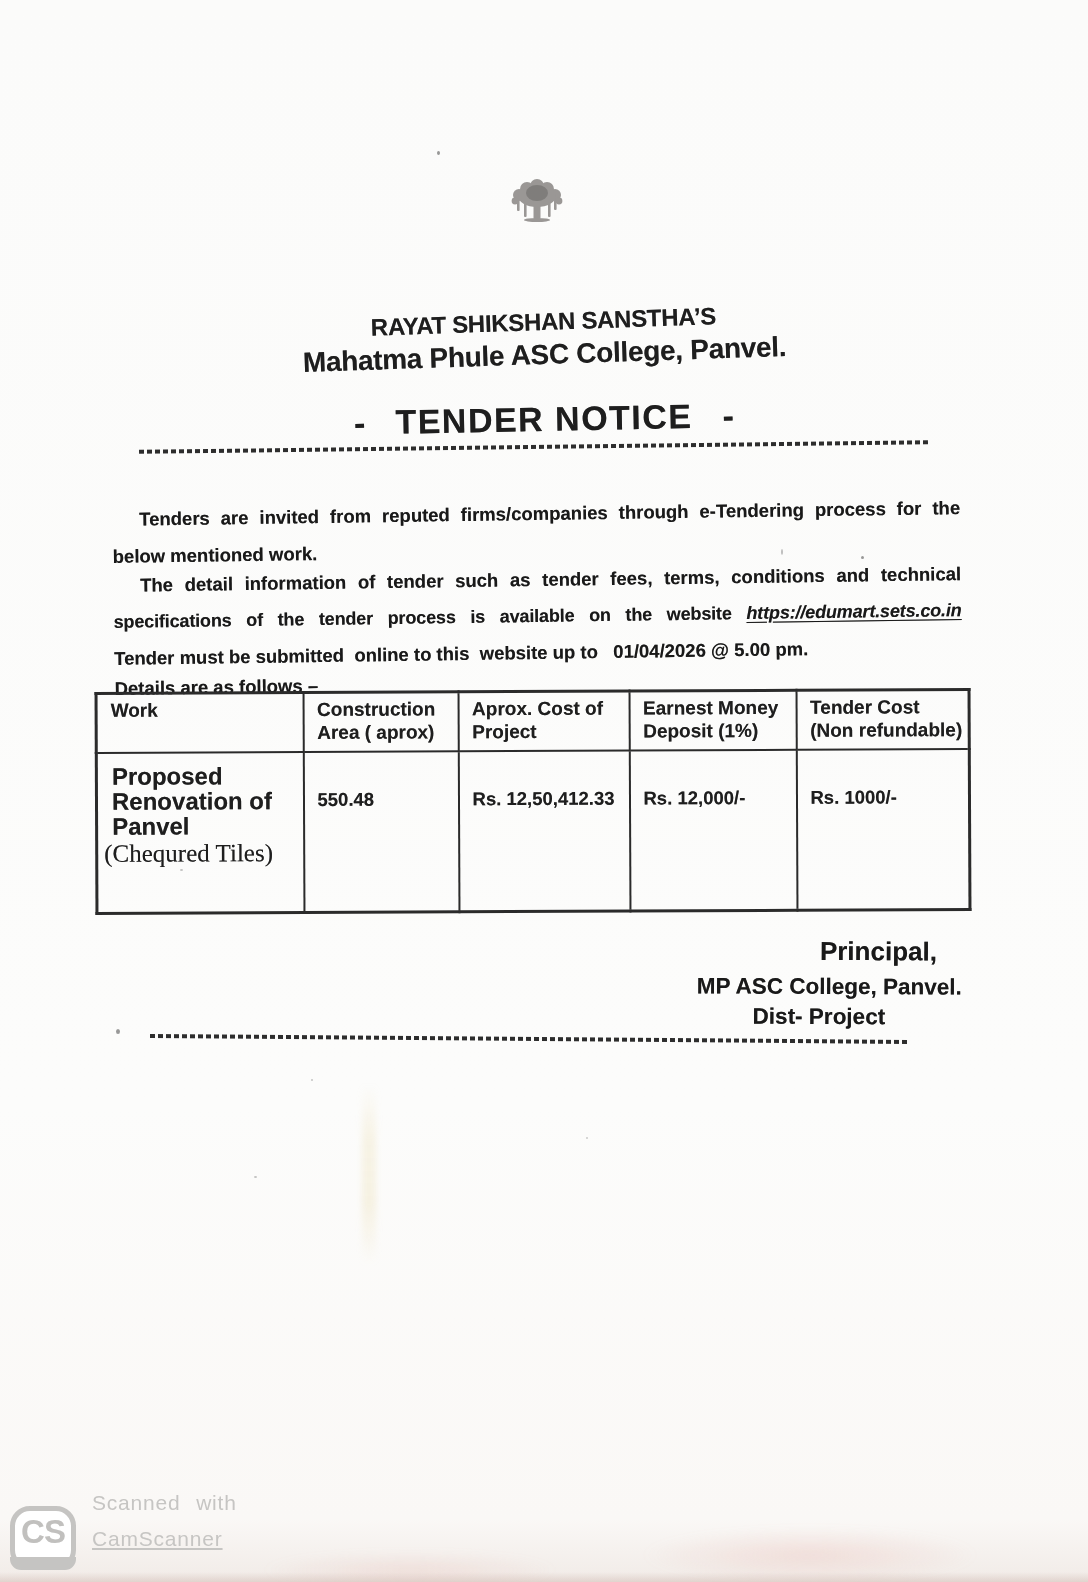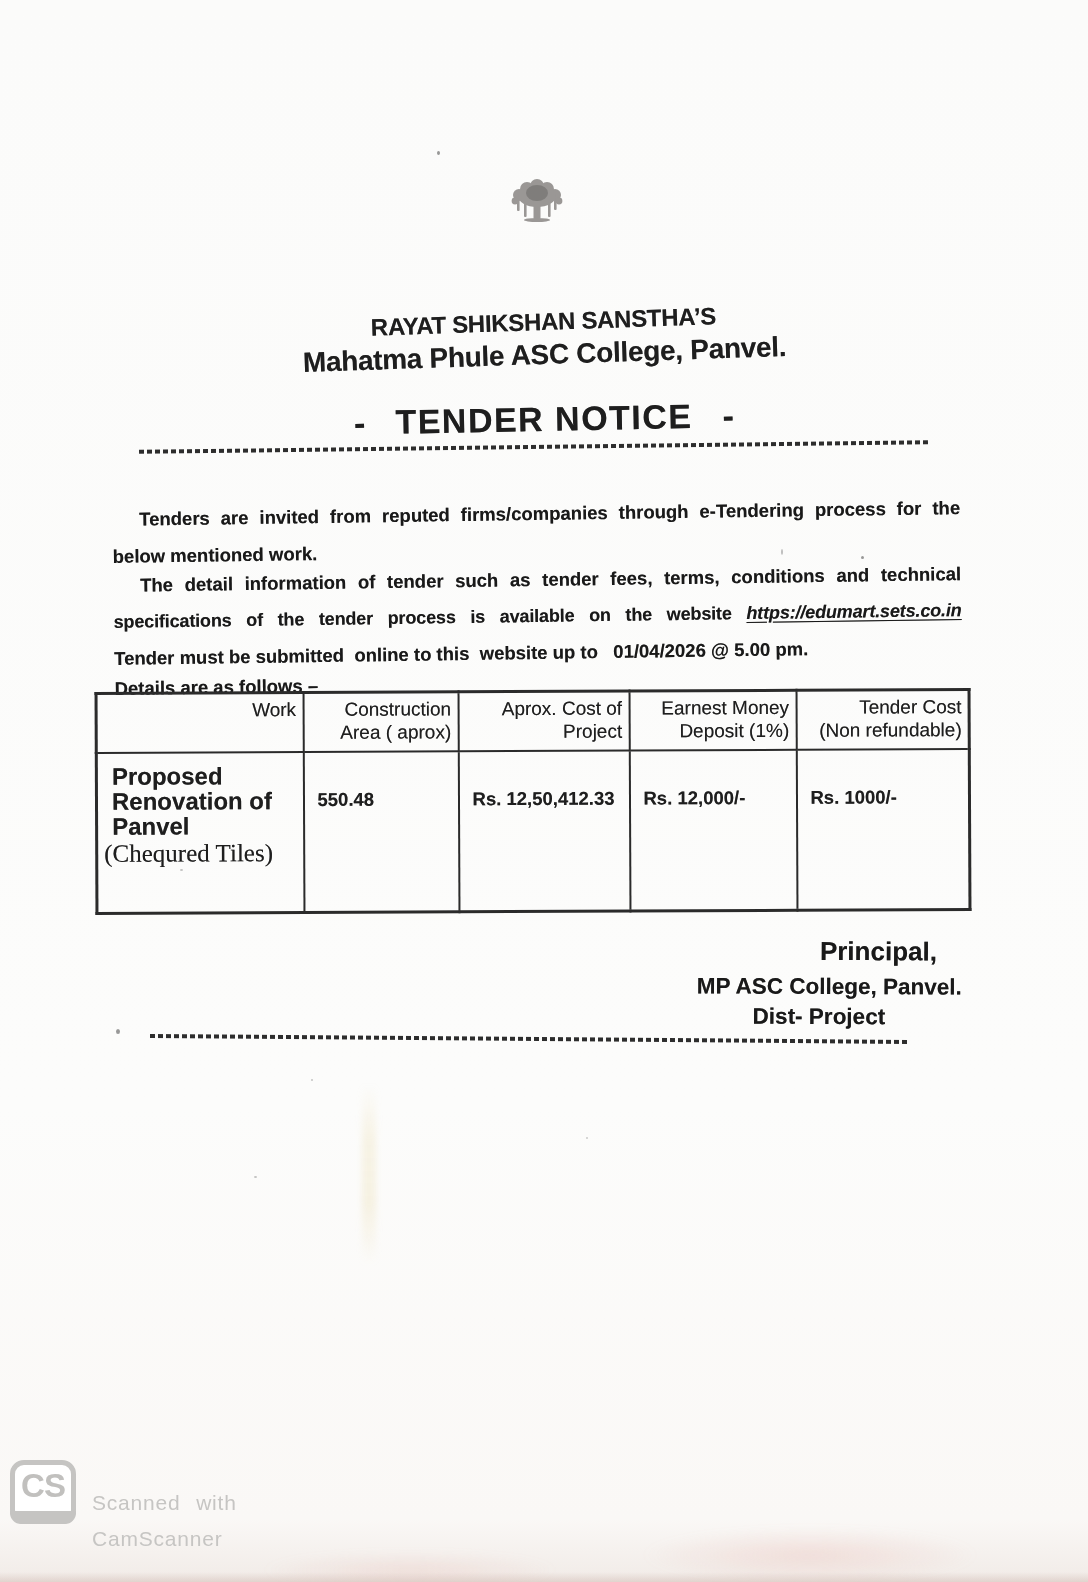--- a/index.html
+++ b/index.html
@@ -39,22 +39,22 @@
   .l4{top:102px;font-size:18px;letter-spacing:-.15px;}
   .l5{top:139px;white-space:pre;}
   .l6{top:169px;}
   .url-link{font-style:italic;text-decoration:underline;text-underline-offset:3px;font-weight:700;}
 
   
   .table-wrap{position:absolute;left:95px;top:690px;width:873px;transform:rotate(-.25deg);}
   table.tender{border-collapse:collapse;width:873px;table-layout:fixed;}
   table.tender,table.tender th,table.tender td{border:2.6px solid #2b2b2b;}
   table.tender{border-width:3px;}
-  th.hcell{height:48px;vertical-align:top;text-align:right;padding:5px 6px 4px 13px;
-    font-size:19px;font-weight:400;line-height:22.5px;}
+  th.hcell{height:48px;vertical-align:top;text-align:left;padding:5px 6px 4px 13px;
+    font-size:19px;font-weight:700;line-height:22.5px;}
   th.hcell span{display:block;white-space:nowrap;}
   td.vcell{height:118px;vertical-align:top;padding:36px 4px 4px 13px;
     font-size:18.5px;font-weight:700;white-space:nowrap;}
   td.workcell{padding:10px 4px 4px 14px;}
   .workline{display:block;font-size:24px;font-weight:700;line-height:25px;white-space:nowrap;}
   .worknote{display:block;font-family:"Liberation Serif",serif;font-weight:400;font-size:25px;
     line-height:29px;margin-left:-8px;white-space:nowrap;}
 
   
   .sig-block{position:absolute;left:695px;top:936px;width:280px;transform:rotate(.25deg);}
@@ -70,29 +70,29 @@
     filter:blur(3px);}
   .blob{position:absolute;filter:blur(5px);}
   .blob.b1{left:640px;top:1528px;width:340px;height:54px;
     background:radial-gradient(ellipse at center,rgba(225,148,138,.20),rgba(0,0,0,0) 70%);}
   .blob.b2{left:260px;top:1552px;width:300px;height:36px;
     background:radial-gradient(ellipse at center,rgba(222,150,140,.16),rgba(0,0,0,0) 70%);}
   .bottom-edge{position:absolute;left:0;bottom:0;width:1088px;height:10px;
     background:linear-gradient(180deg,rgba(0,0,0,0),rgba(196,168,158,.35));}
 
   
-  .cs-logo{position:absolute;left:10px;top:1460px;width:56px;height:54px;background:#fff;
-    border:5px solid #c5c4c2;border-radius:14px;}
+  .cs-logo{position:absolute;left:10px;top:1506px;width:56px;height:54px;background:#fff;
+    border:5px solid #c5c4c2;border-radius:20px;}
   .cs-text{position:absolute;left:0;top:2px;width:56px;text-align:center;
     font-size:33px;font-weight:700;letter-spacing:-1px;color:#c1c0be;}
   .cs-bar{position:absolute;left:-5px;bottom:-5px;width:66px;height:13px;background:#c5c4c2;
     border-radius:0 0 11px 11px;}
   .wm-line{position:absolute;left:92px;color:#c6c5c3;font-size:21px;letter-spacing:.8px;white-space:nowrap;}
   .wm-1{top:1491px;word-spacing:9px;}
-  .wm-2{top:1527px;}
+  .wm-2{top:1527px;text-decoration:underline;}
 </style>
 </head>
 <body>
 
 <div class="page">
 
   <div class="doc-logo">
     <svg viewBox="0 0 64 58" width="64" height="58" aria-hidden="true">
       <g fill="#8d8a88">
         <circle cx="32" cy="10" r="7"></circle>

